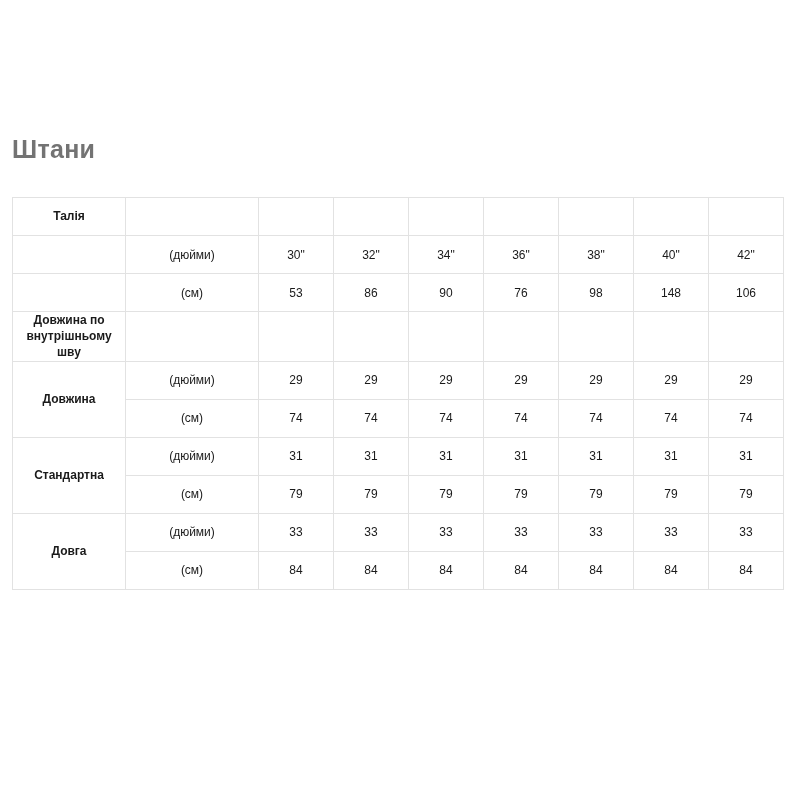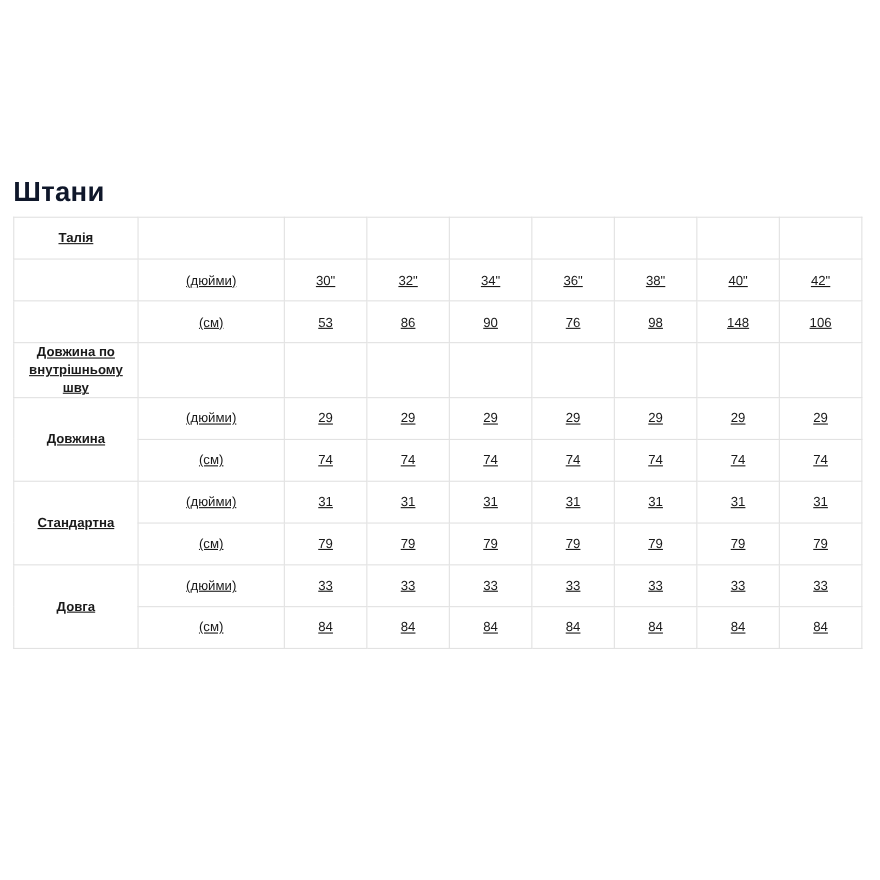--- a/index.html
+++ b/index.html
@@ -19,38 +19,37 @@
     position: absolute;
     left: 0;
     top: 0;
     width: 800px;
     height: 800px;
     box-sizing: border-box;
   }
   .title {
     position: absolute;
     left: 12px;
-    top: 162px;
+    top: 136px;
     font-size: 25px;
     font-weight: bold;
     letter-spacing: 0.3px;
-    color: #0f172a;
+    color: #737373;
     line-height: 1.1;
   }
   .table-wrap {
     position: absolute;
     left: 12px;
     top: 197px;
     width: 776px;
   }
   table.size-table {
     border-collapse: collapse;
     width: 732px;
     table-layout: fixed;
-    text-decoration: underline;
   }
   table.size-table td {
     border: 1px solid #e2e2e2;
     font-size: 12px;
     text-align: center;
     vertical-align: middle;
     padding: 0;
     height: 37px;
     color: #1a1a1a;
   }

